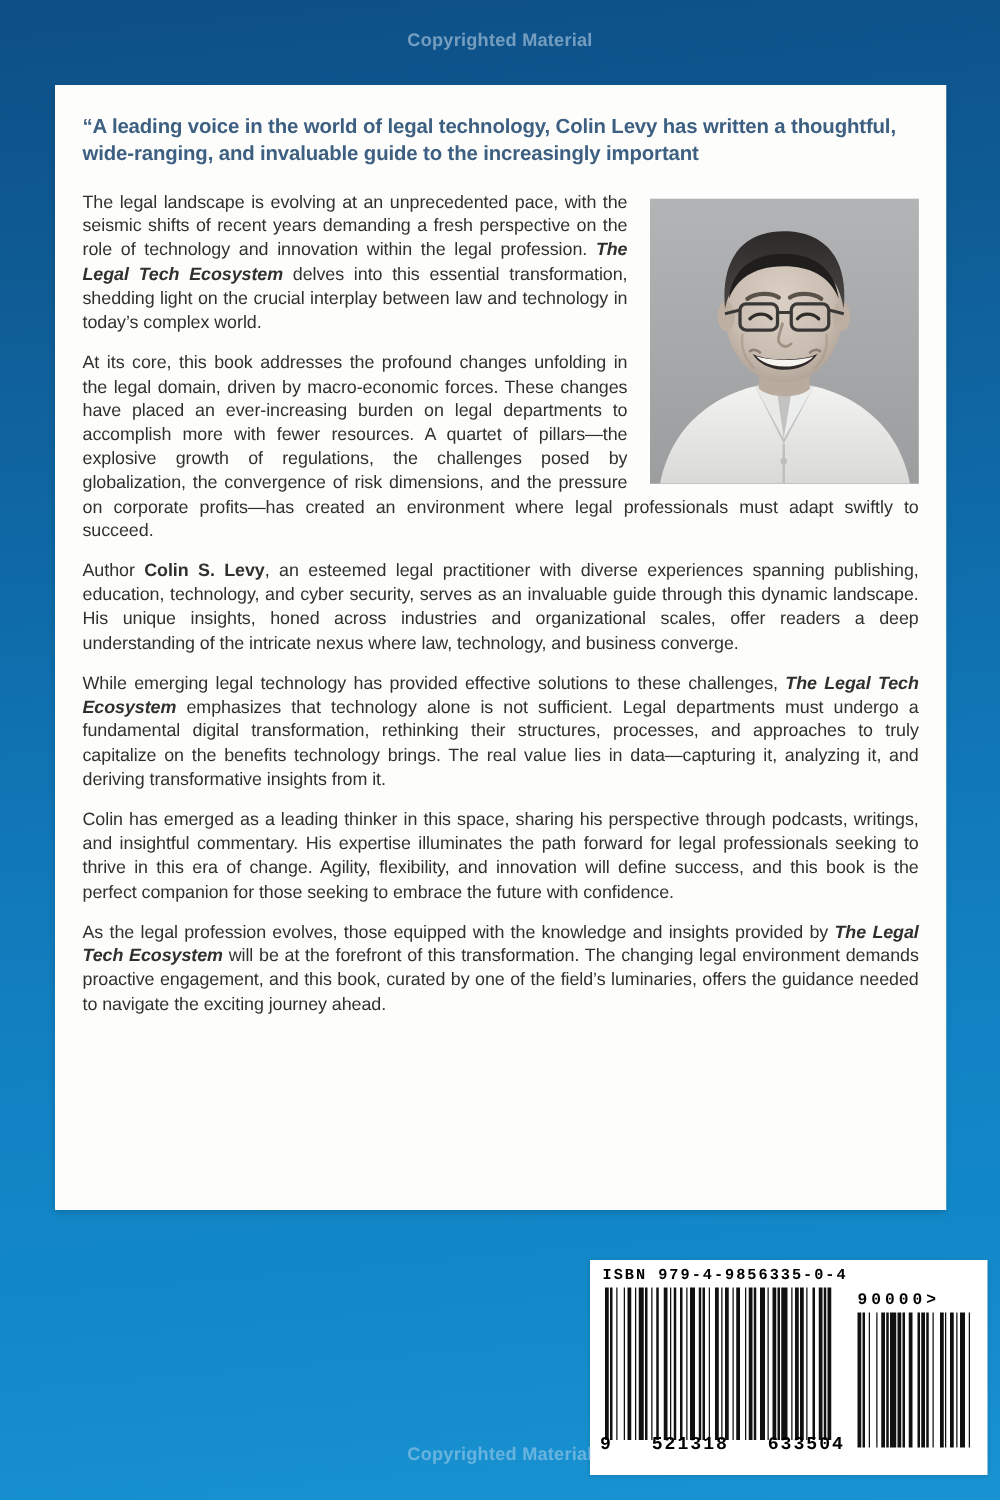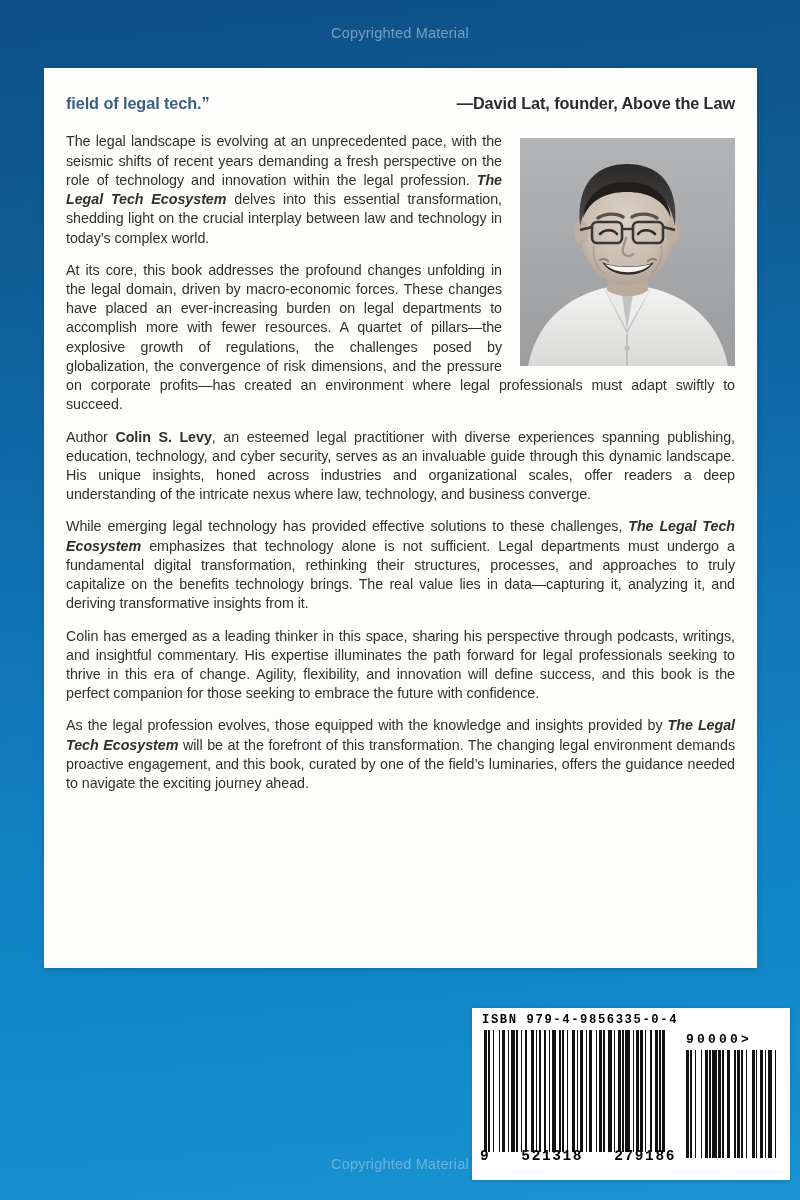--- a/index.html
+++ b/index.html
@@ -26,21 +26,21 @@
                 #1a93d3 100%);
   }
 
   
   .copyright-strip {
     position: absolute;
     left: 0;
     width: 800px;
     text-align: center;
     font-family: "Liberation Sans", sans-serif;
-    font-weight: normal;
+    font-weight: bold;
     font-size: 14.5px;
     letter-spacing: 0.2px;
     color: rgba(210, 226, 240, 0.52);
     user-select: none;
   }
   .copyright-top { top: 25px; }
   .copyright-bottom { top: 1156px; color: rgba(205, 224, 240, 0.45); }
 
   
   #card {
@@ -172,24 +172,21 @@
 <body>
 
 <div id="cover">
 
   <div class="copyright-strip copyright-top">Copyrighted Material</div>
 
   <div id="card">
     <div id="card-inner">
 
       <div class="quote-block">
-        <div class="quote-last-row">
-          <span class="quote-tail">field of legal tech.”</span>
-          <span class="attrib-line">—David Lat, founder, Above the Law</span>
-        </div>
+        <span class="quote-text">“A leading voice in the world of legal technology, Colin Levy has written a thoughtful, wide-ranging, and invaluable guide to the increasingly important</span>
       </div>
 
       <div class="body-wrap">
 
         <div id="photo">
           <svg viewBox="0 0 215 228" width="215" height="228" preserveAspectRatio="none">
             <defs>
               <linearGradient id="bgGray" x1="0" y1="0" x2="0" y2="1">
                 <stop offset="0%" stop-color="#b3b4b5"></stop>
                 <stop offset="100%" stop-color="#9c9d9e"></stop>
@@ -390,19 +387,19 @@
         <span class="bar" style="width: 1.55px; background: rgb(17, 17, 17);"></span>
         <span class="bar" style="width: 1.55px; background: transparent;"></span>
         <span class="bar" style="width: 4.65px; background: rgb(17, 17, 17);"></span>
         <span class="bar" style="width: 3.1px; background: transparent;"></span>
         <span class="bar" style="width: 1.55px; background: rgb(17, 17, 17);"></span>
         <span class="bar" style="width: 1.55px; background: transparent;"></span>
       </div>
     <div id="ean-digits">
         <span>9</span>
         <span>521318</span>
-        <span>279186</span>
+        <span>633504</span>
       </div>
   </div>
 
   <div class="copyright-strip copyright-bottom">Copyrighted Material</div>
 
 </div>
 
 </body></html>

